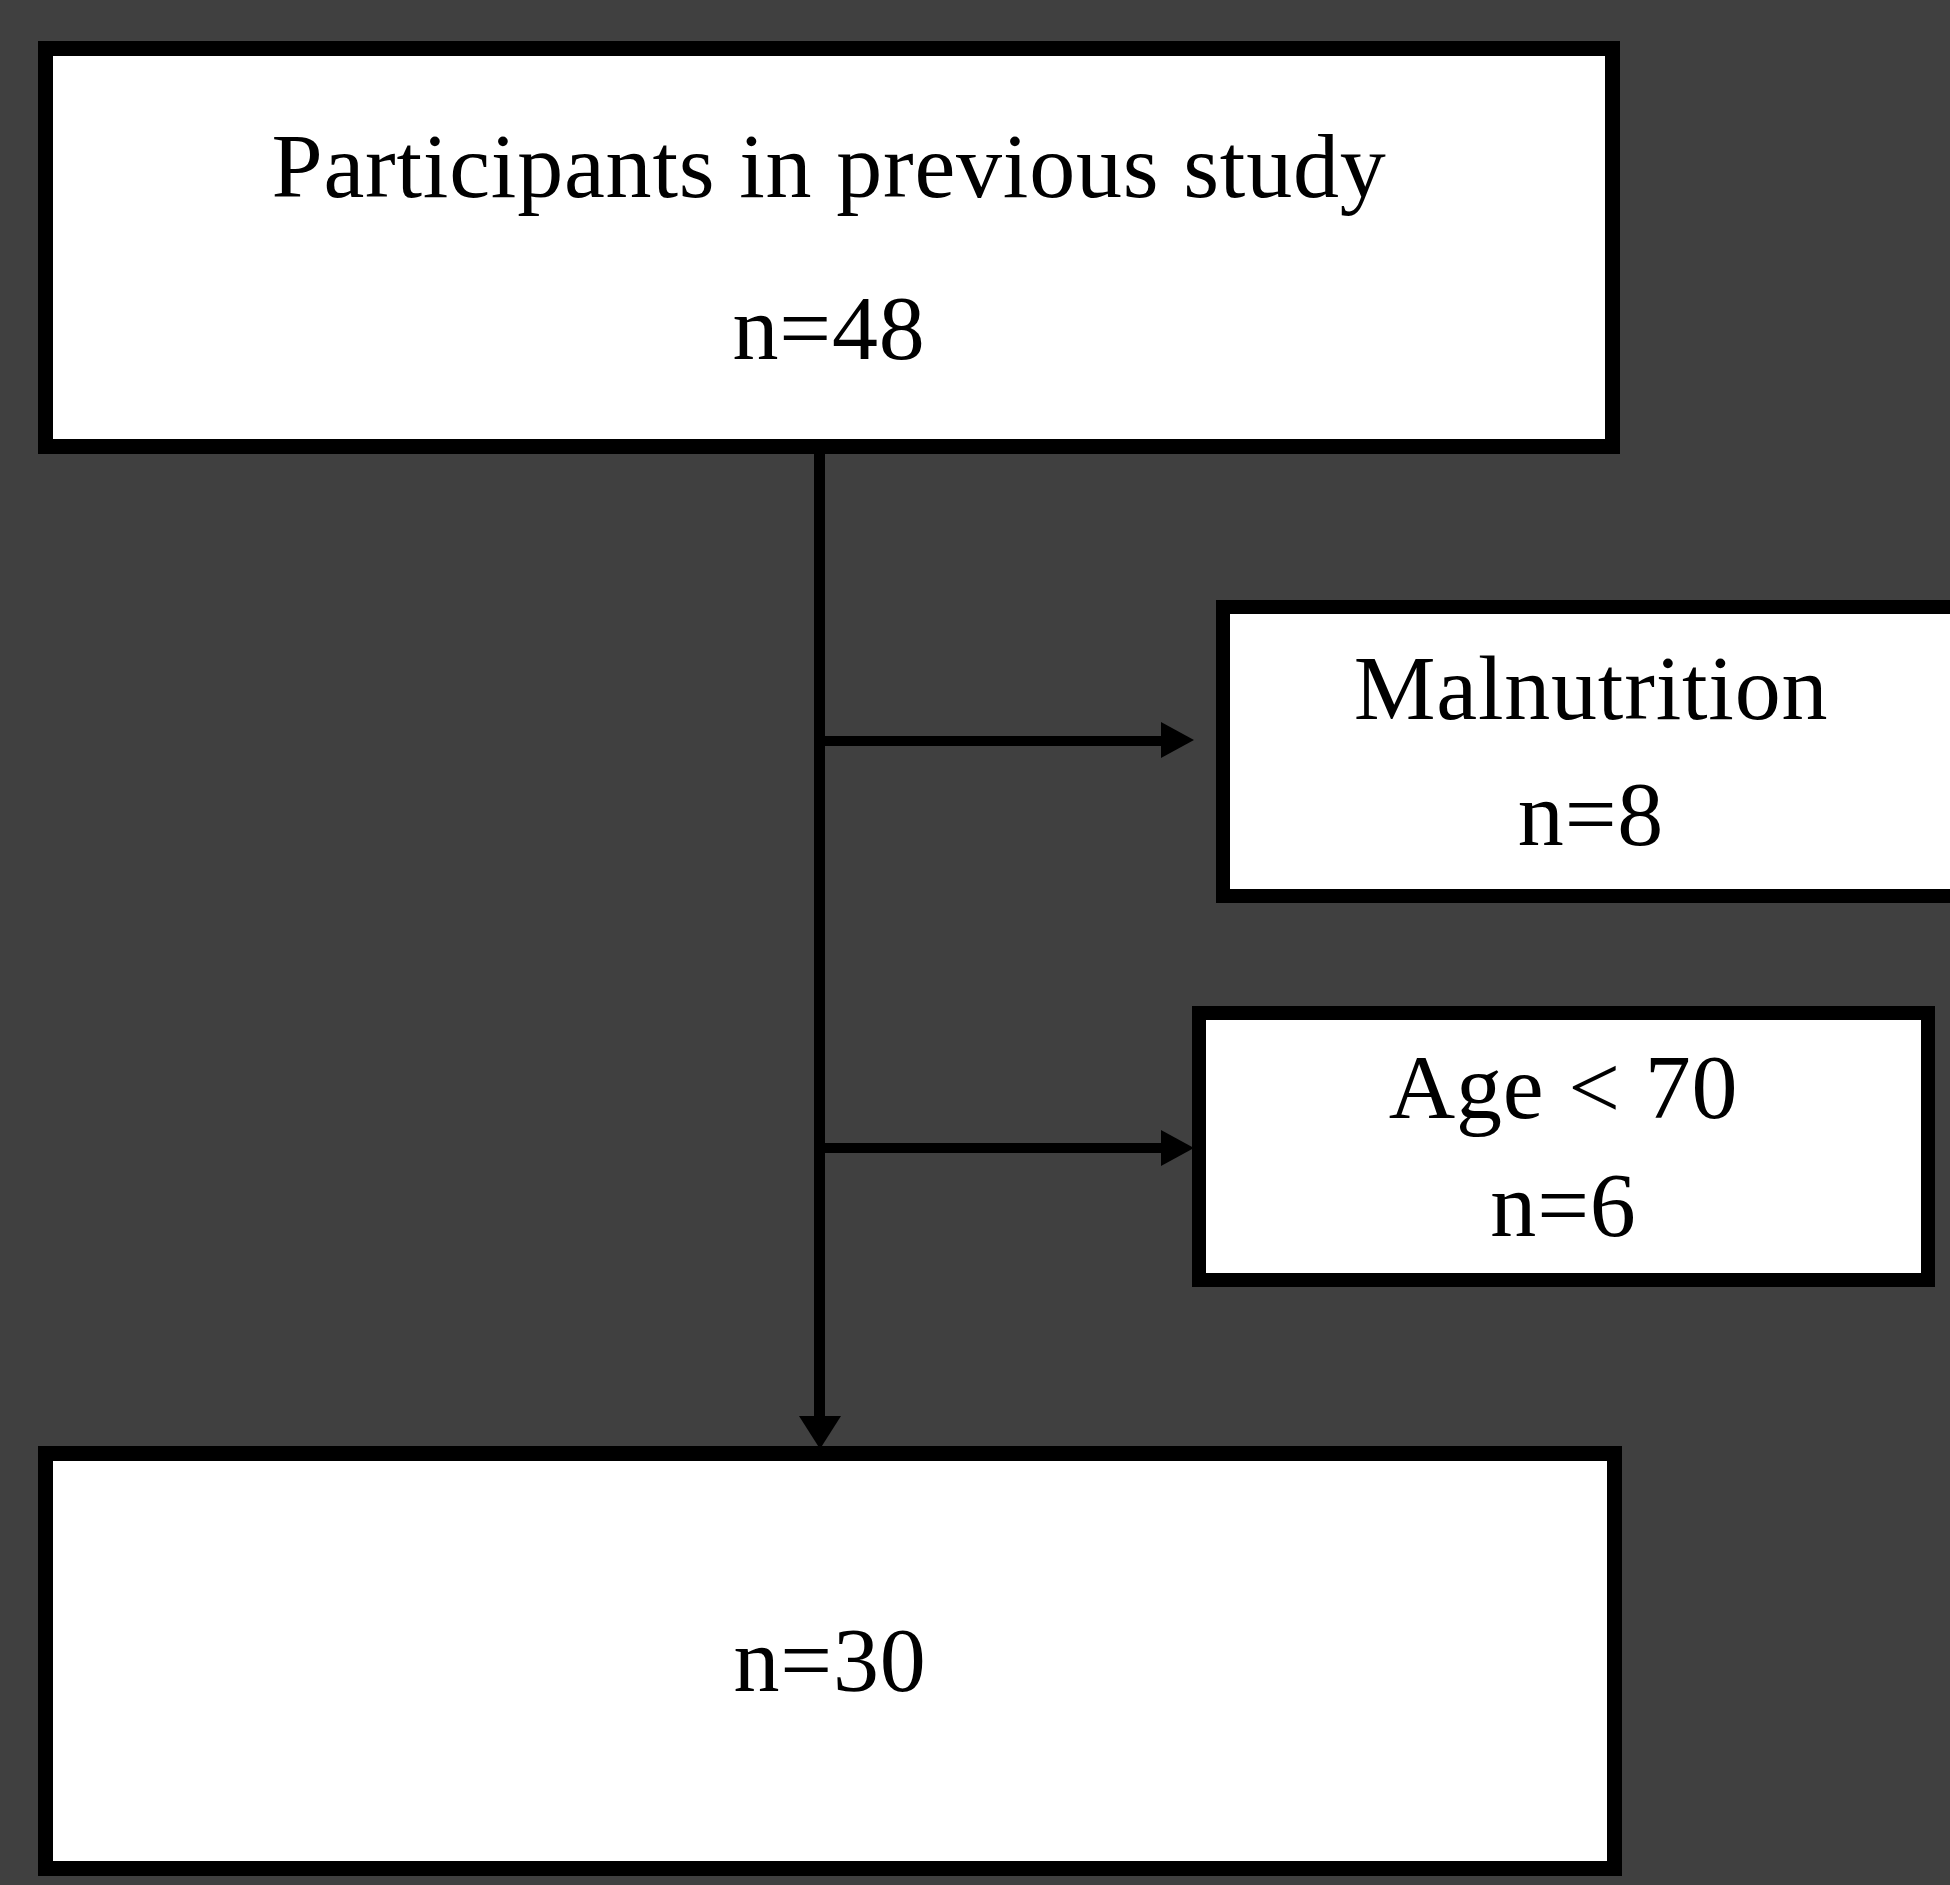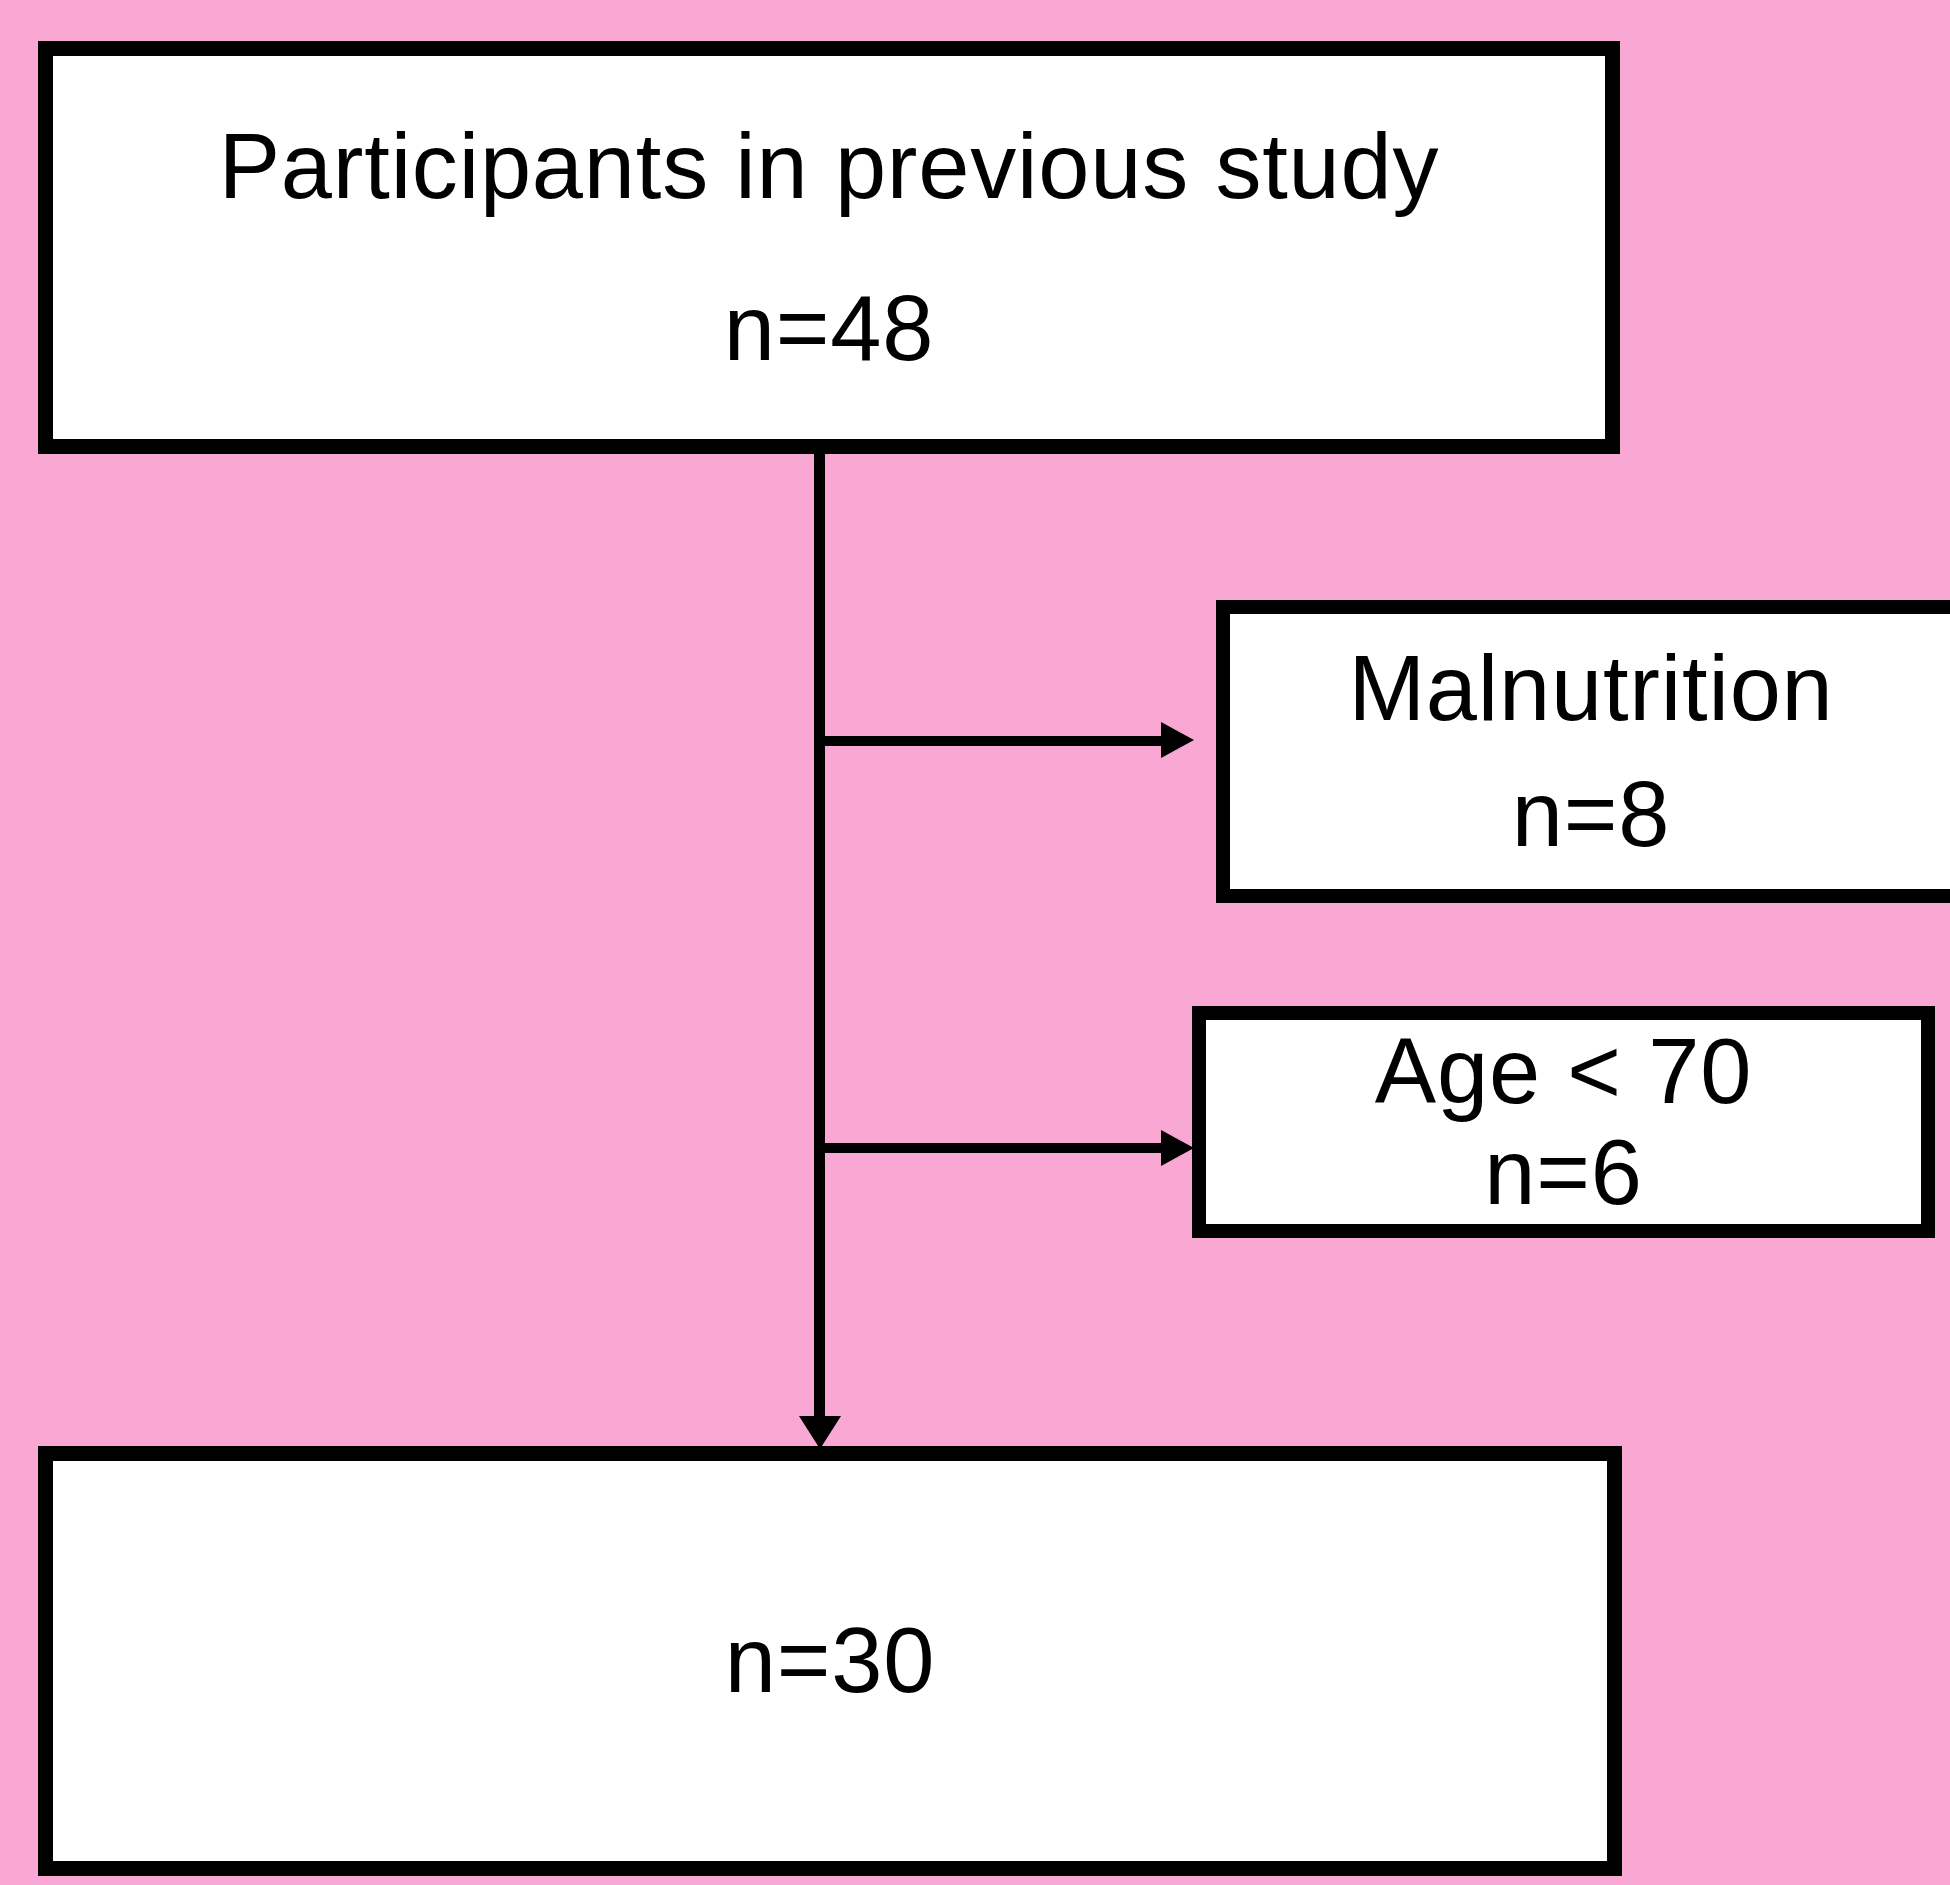--- a/index.html
+++ b/index.html
@@ -4,22 +4,22 @@
 <style>
   html, body {
     margin: 0;
     padding: 0;
     background: #ffffff;
   }
   .canvas {
     position: relative;
     width: 1950px;
     height: 1885px;
-    background: #f9a8d4;
-    font-family: Liberation Sans, sans-serif;
+    background: #404040;
+    font-family: Liberation Serif, serif;
     color: #000000;
     overflow: hidden;
   }
   .node {
     position: absolute;
     box-sizing: border-box;
     border: 15.6px solid #000000;
     background: #ffffff;
     display: flex;
     flex-direction: column;
@@ -31,21 +31,21 @@
     border-width: 14px;
   }
   .node__label, .node__count {
     font-size: 92px;
     line-height: 1.1;
     white-space: nowrap;
     letter-spacing: 0.8px;
   }
   .node--top    { left: 38px;   top: 41px;   width: 1582px; height: 413px; }
   .node--mal    { left: 1192px; top: 600px;  width: 750px;  height: 303px; margin-left: 24px; }
-  .node--age    { left: 1192px; top: 1006px; width: 743px;  height: 232px; }
+  .node--age    { left: 1192px; top: 1006px; width: 743px;  height: 281px; }
   .node--bottom { left: 38px;   top: 1446px; width: 1584px; height: 430px; }
 
   .connector {
     position: absolute;
     background: #000000;
   }
   .connector--vertical {
     left: 814px;
     top: 454px;
     width: 11px;

